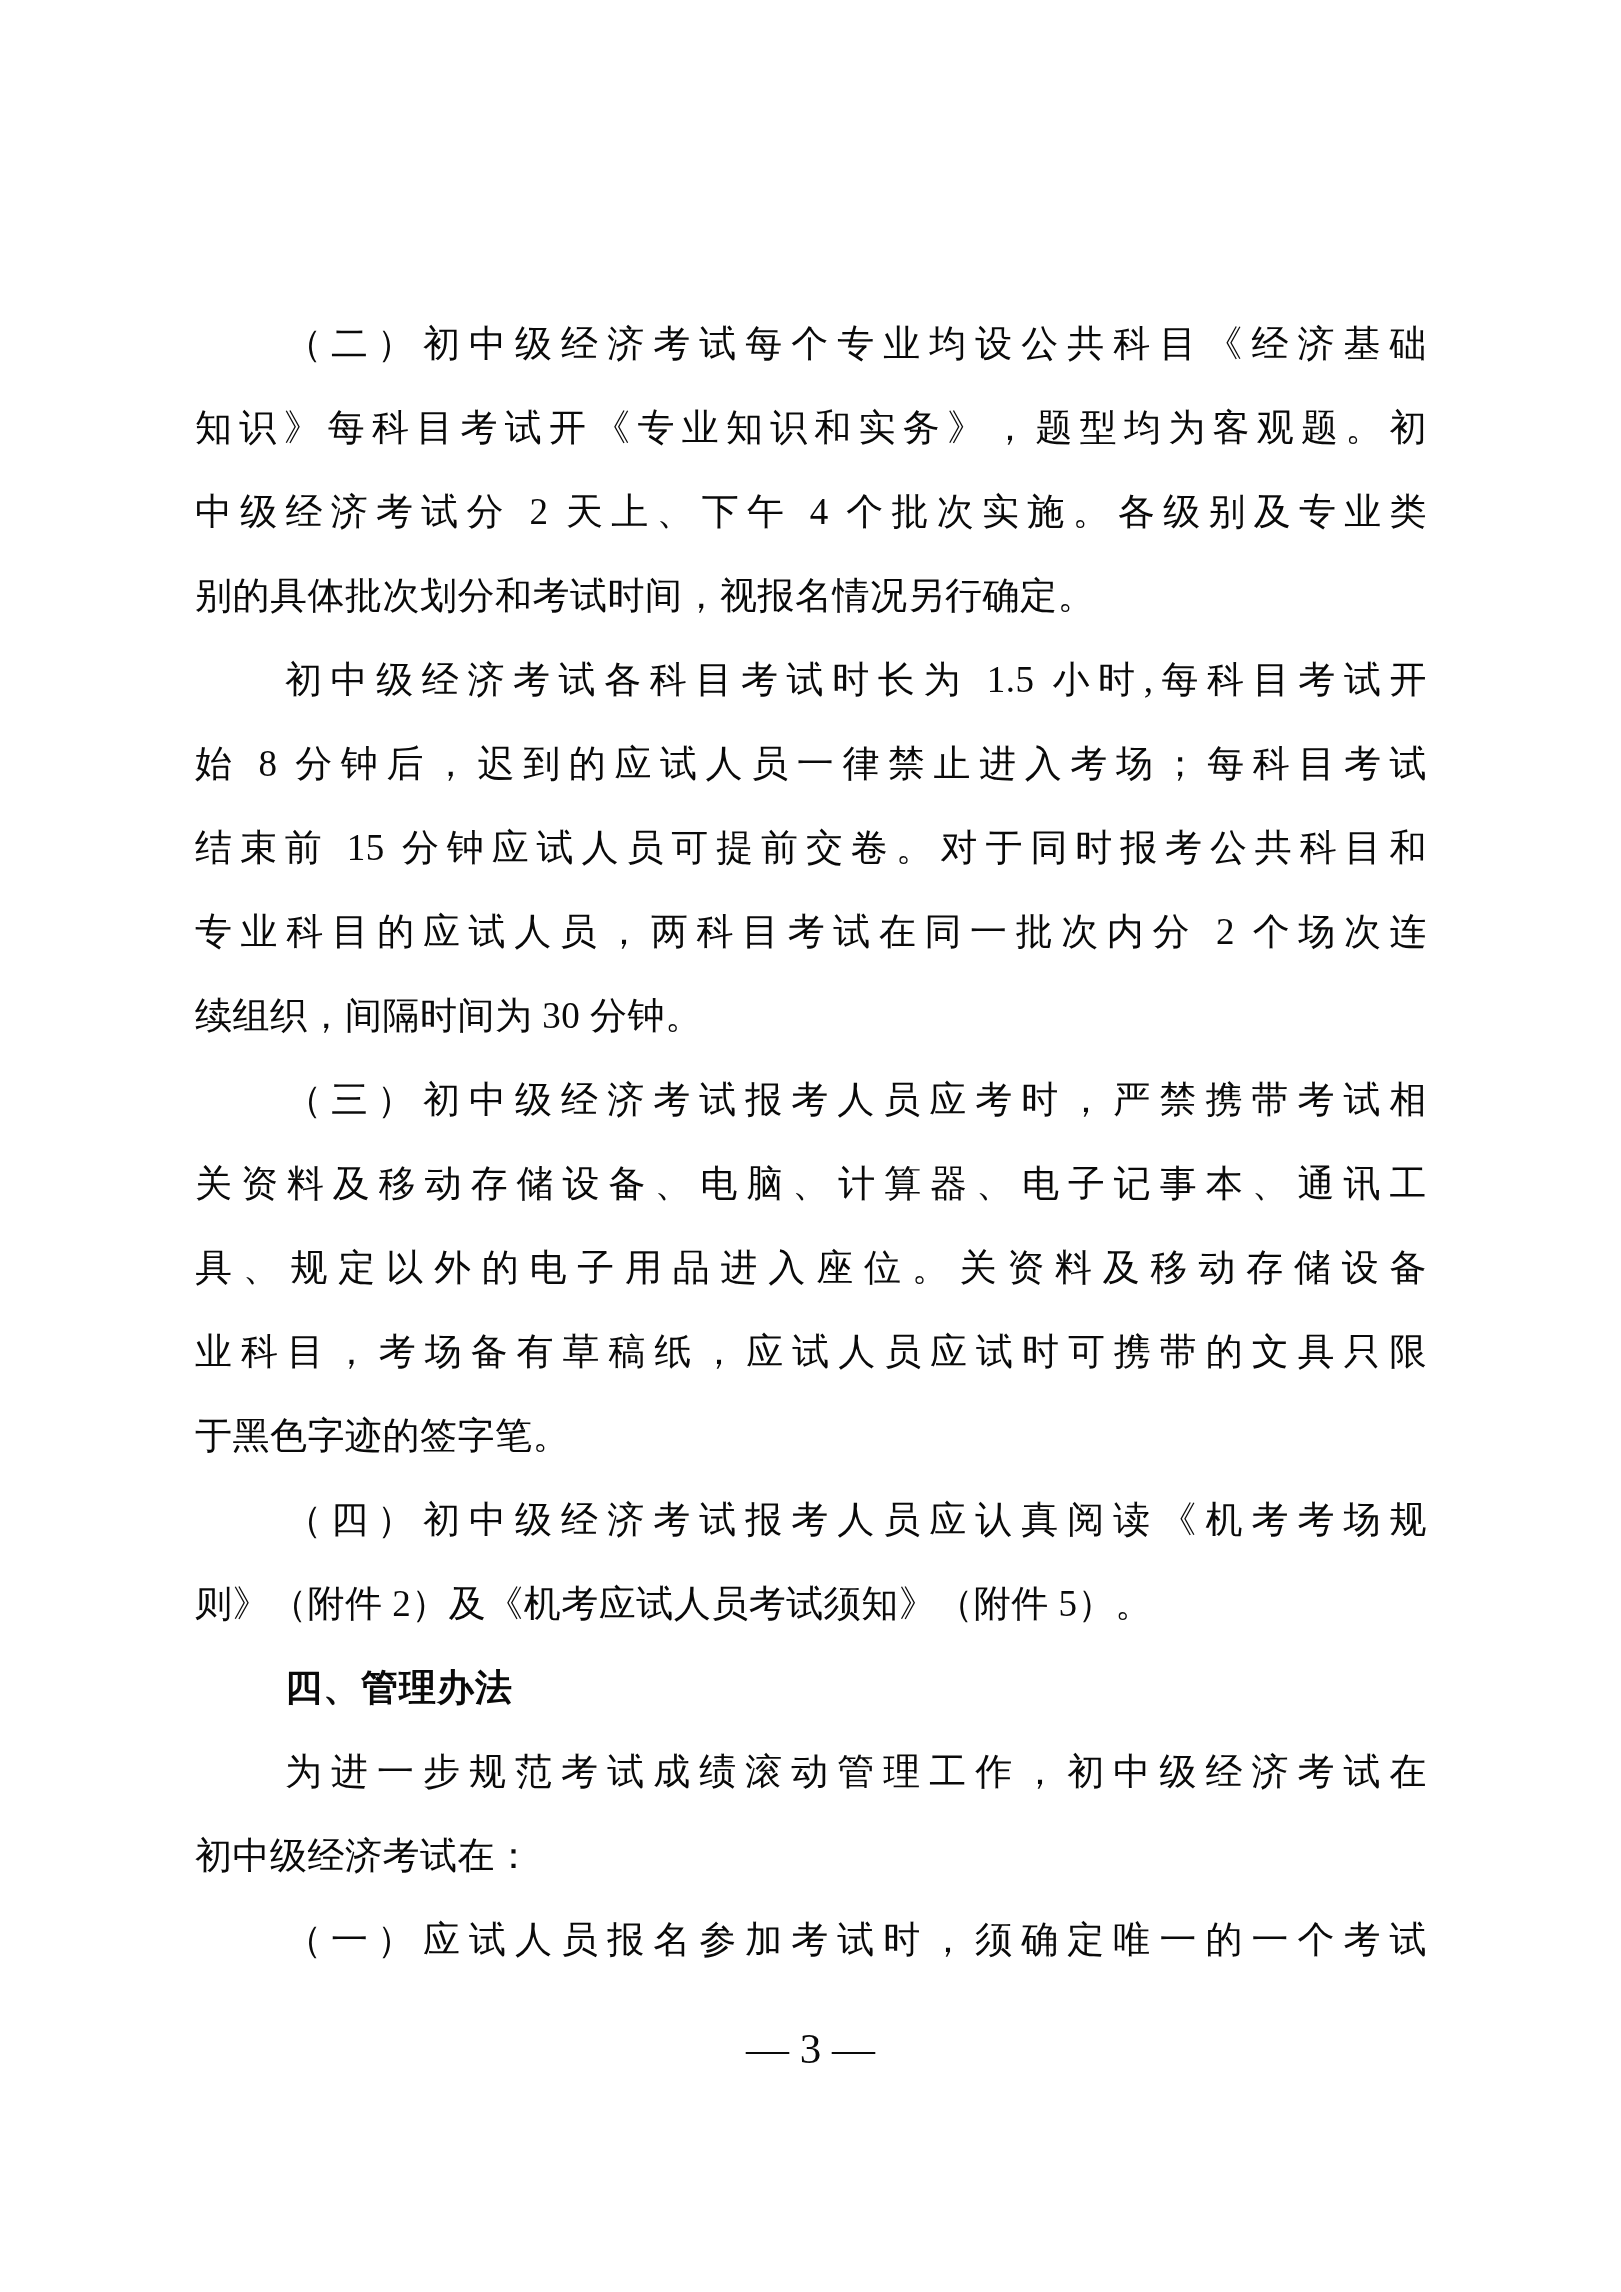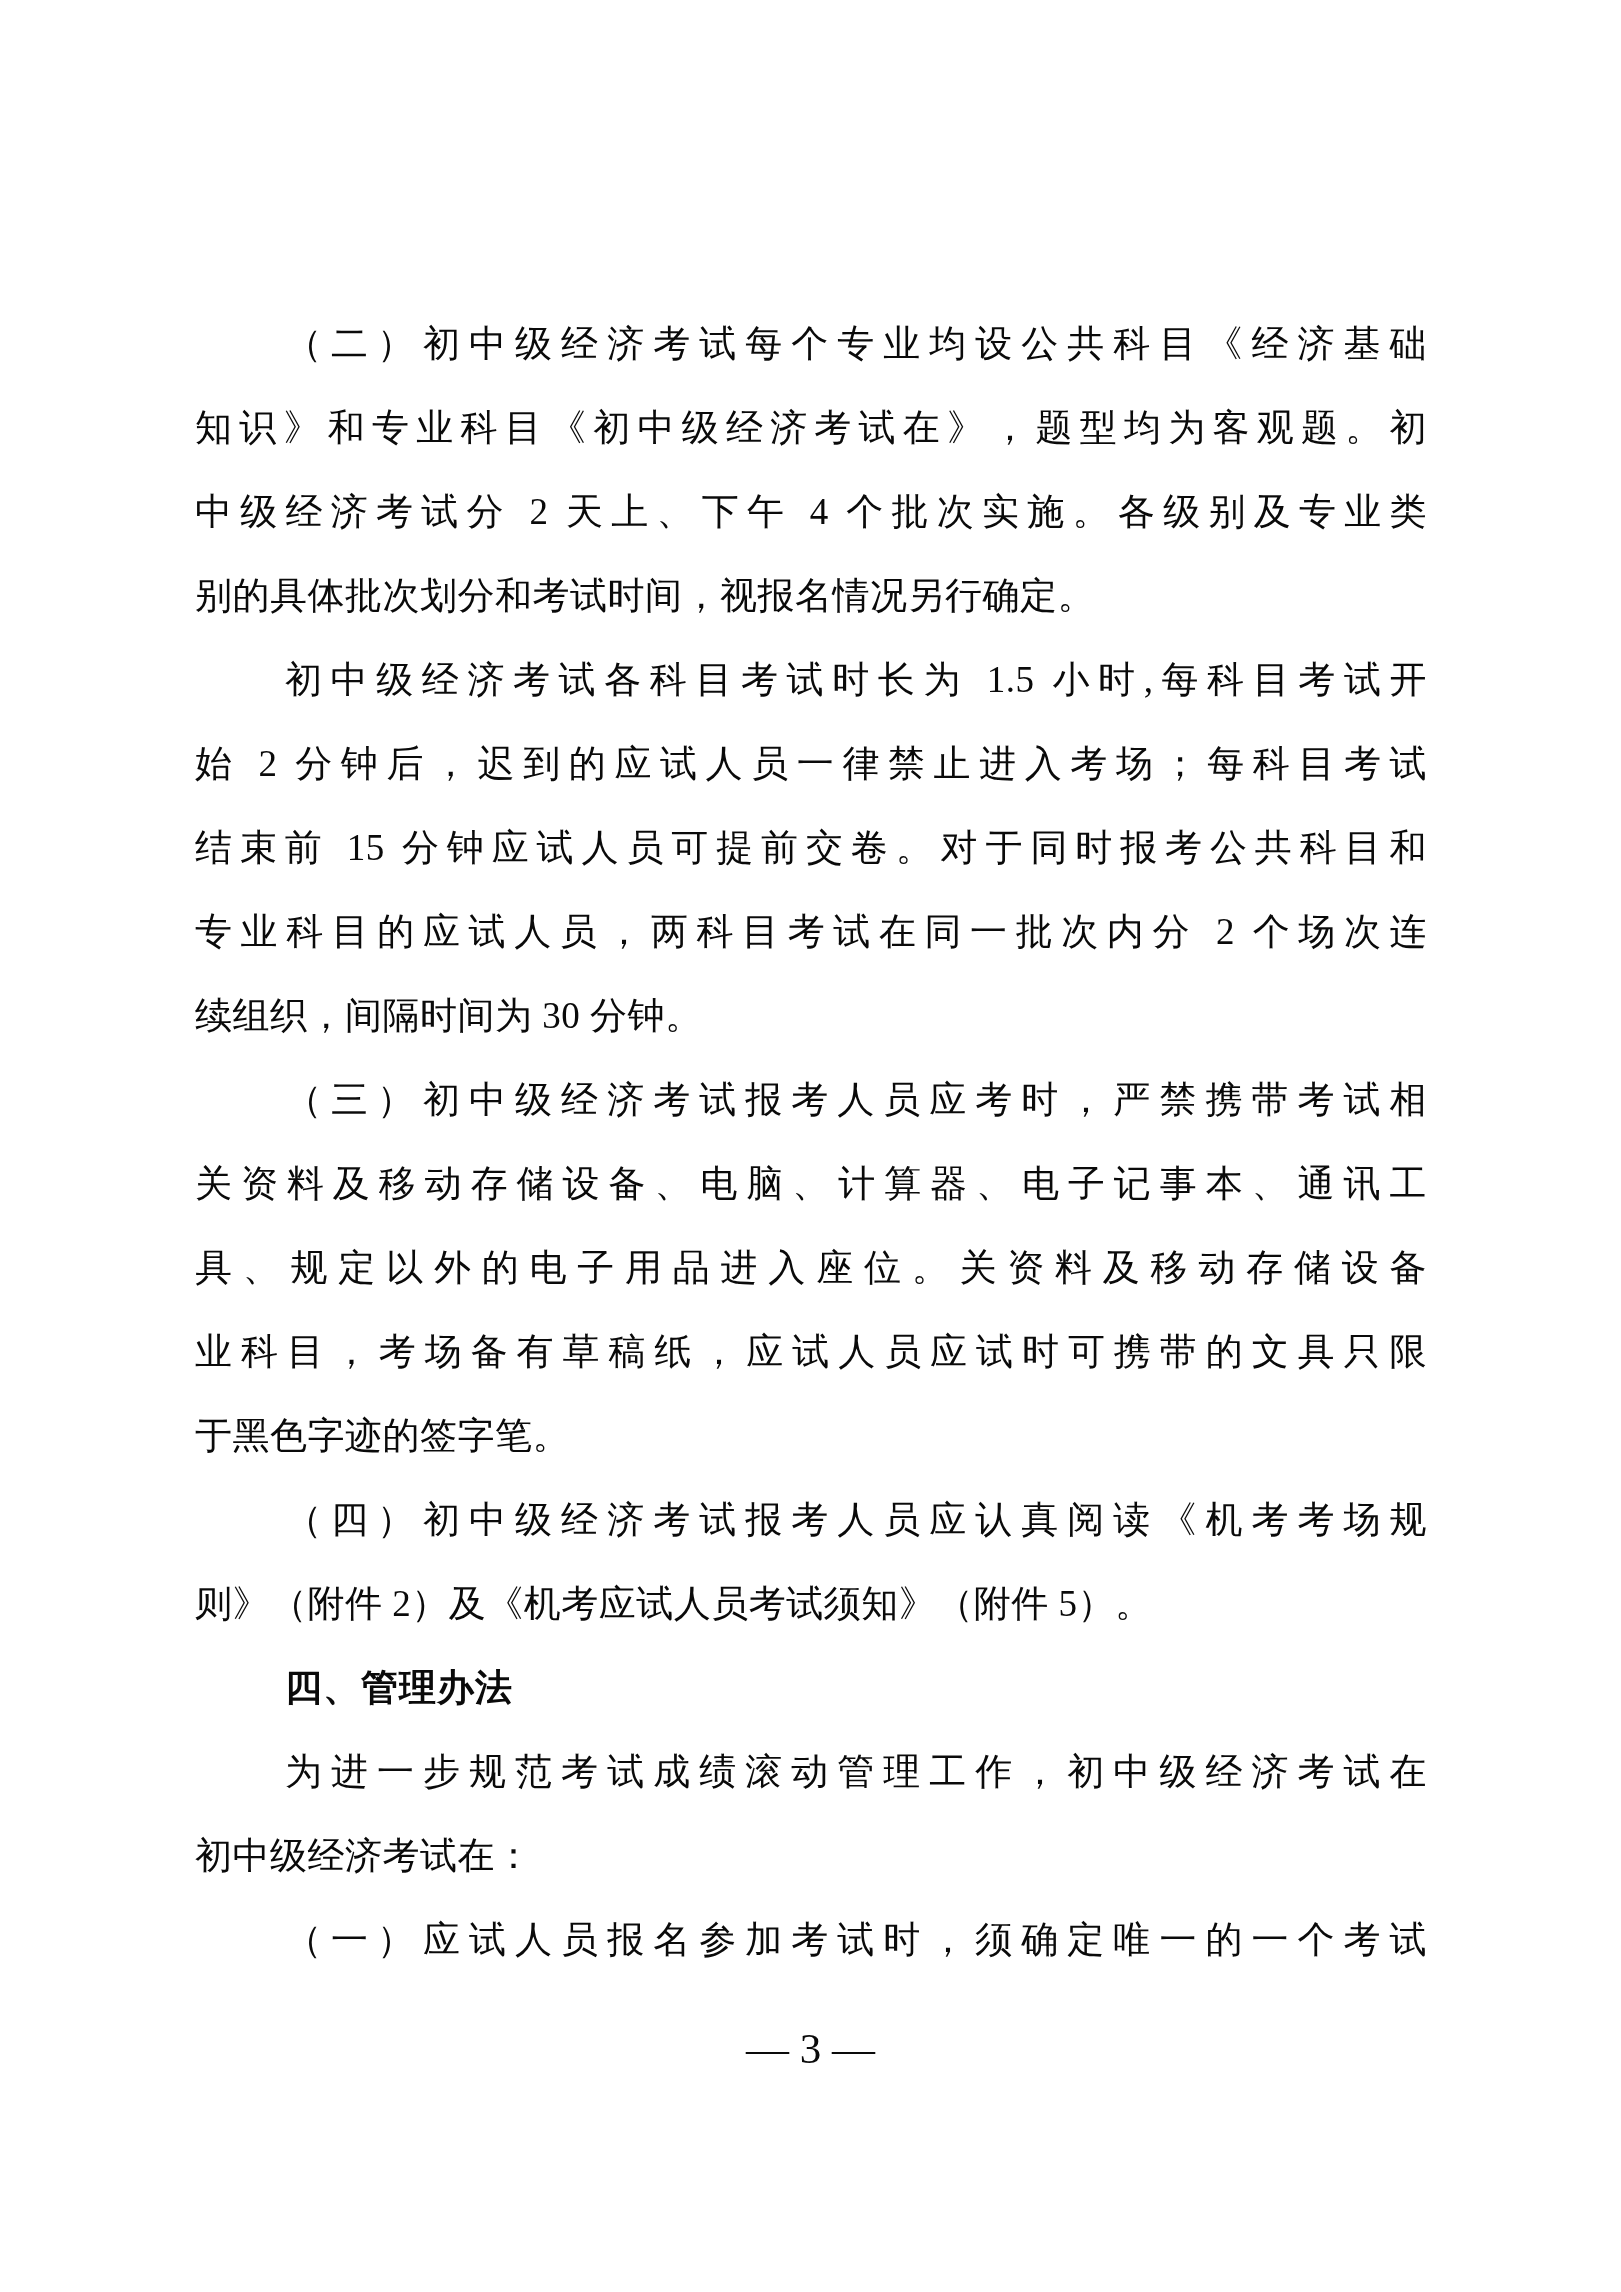--- a/index.html
+++ b/index.html
@@ -66,27 +66,27 @@
     color: #0a0a0a;
   }
 </style>
 </head>
 <body>
 
 <div class="page">
   <div class="text-area" id="text-area">
       <div class="block body">
         <div class="line indent fill">（二）初中级经济考试每个专业均设公共科目《经济基础</div>
-        <div class="line fill">知识》和专业科目《初中级经济考试在》，题型均为客观题。初</div>
+        <div class="line fill">知识》每科目考试开《专业知识和实务》，题型均为客观题。初</div>
         <div class="line fill">中级经济考试分 2 天上、下午 4 个批次实施。各级别及专业类</div>
         <div class="line">别的具体批次划分和考试时间，视报名情况另行确定。</div>
       </div>
       <div class="block body">
         <div class="line indent fill">初中级经济考试各科目考试时长为 1.5 小时,每科目考试开</div>
-        <div class="line fill">始 2 分钟后，迟到的应试人员一律禁止进入考场；每科目考试</div>
+        <div class="line fill">始 8 分钟后，迟到的应试人员一律禁止进入考场；每科目考试</div>
         <div class="line fill">结束前 15 分钟应试人员可提前交卷。对于同时报考公共科目和</div>
         <div class="line fill">专业科目的应试人员，两科目考试在同一批次内分 2 个场次连</div>
         <div class="line">续组织，间隔时间为 30 分钟。</div>
       </div>
       <div class="block body">
         <div class="line indent fill">（三）初中级经济考试报考人员应考时，严禁携带考试相</div>
         <div class="line fill">关资料及移动存储设备、电脑、计算器、电子记事本、通讯工</div>
         <div class="line fill">具、规定以外的电子用品进入座位。关资料及移动存储设备</div>
         <div class="line fill">业科目，考场备有草稿纸，应试人员应试时可携带的文具只限</div>
         <div class="line">于黑色字迹的签字笔。</div>

